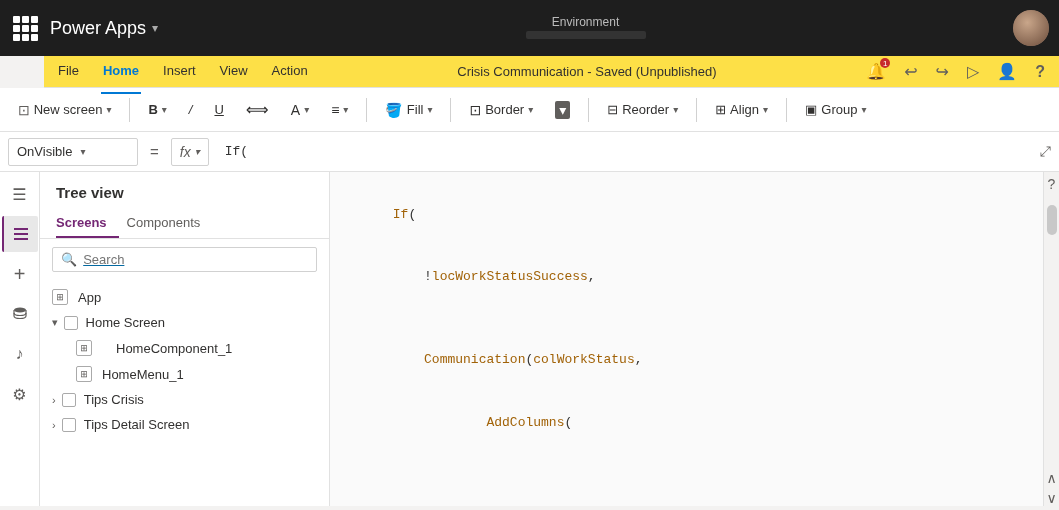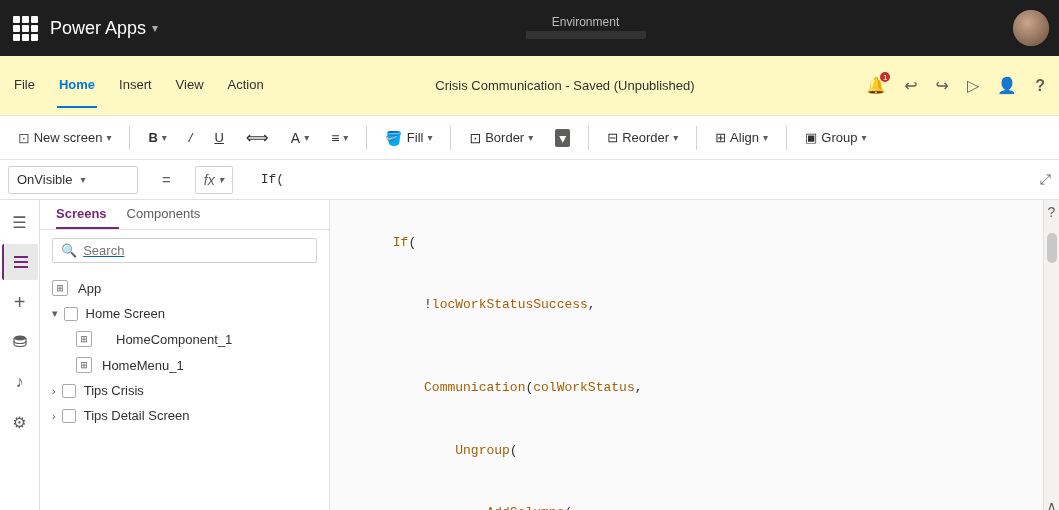--- a/index.html
+++ b/index.html
@@ -26,23 +26,24 @@
       overflow: hidden;
     }
     .avatar-img {
       width: 36px; height: 36px; border-radius: 50%;
       background: radial-gradient(circle at 40% 35%, #c9a68a, #6b4c3b);
     }
 
     
     .menu-bar {
       display: flex; align-items: center;
-      background: #fef9c3; height: 60px;
+      background: #fde047; height: 32px;
       border-bottom: 1px solid #e1e1e1;
       padding: 0 12px;
+      margin-left: 44px;
     }
     .menu-bar-items { display: flex; gap: 20px; align-items: center; margin-right: auto; }
     .menu-item {
       font-size: 13px; color: #323130; cursor: pointer; padding: 0 2px; height: 44px;
       display: flex; align-items: center; border-bottom: 2px solid transparent;
     }
     .menu-item.active { color: #0078d4; border-bottom: 2px solid #0078d4; font-weight: 600; }
     .menu-bar-center {
       flex: 1; text-align: center; font-size: 13px; color: #323130;
     }
@@ -59,21 +60,21 @@
       background: #c72b2b; color: #fff; font-size: 8px;
       width: 10px; height: 10px; border-radius: 50%;
       display: flex; align-items: center; justify-content: center;
     }
 
     
     .formula-bar {
       display: flex; align-items: center;
       background: #fff; height: 40px;
       border-bottom: 1px solid #e1e1e1;
-      padding: 0 8px; gap: 20px;
+      padding: 0 8px; gap: 8px;
     }
     .formula-dropdown {
       display: flex; align-items: center;
       border: 1px solid #d1d1d1; border-radius: 2px;
       padding: 0 8px; height: 28px; min-width: 130px; cursor: pointer;
       font-size: 13px; color: #323130; background: #fff;
     }
     .formula-dropdown-chevron { margin-left: 8px; font-size: 10px; color: #605e5c; }
     .formula-equals { color: #605e5c; font-size: 15px; padding: 0 4px; }
     .formula-fx {
@@ -327,20 +328,21 @@
         <ellipse cx="8" cy="4" rx="6" ry="2.5" fill="#605e5c"></ellipse>
         <path d="M2 4v3c0 1.38 2.69 2.5 6 2.5s6-1.12 6-2.5V4" fill="none" stroke="#605e5c" stroke-width="1.2"></path>
         <path d="M2 7v3c0 1.38 2.69 2.5 6 2.5s6-1.12 6-2.5V7" fill="none" stroke="#605e5c" stroke-width="1.2"></path>
       </svg>
     </button>
     <button class="sidebar-icon-btn">♪</button>
     <button class="sidebar-icon-btn">⚙</button>
   </div>
 
   <div class="tree-panel">
+    <div class="tree-panel-header">Tree view</div>
     <div class="tree-tabs">
       <div class="tree-tab active">Screens</div>
       <div class="tree-tab">Components</div>
     </div>
     <div class="tree-search">
       <span class="tree-search-icon">🔍</span>
       <input type="text" placeholder="Search" style="border: none; outline: none; font-size: 13px; width: 100%;">
     </div>
     <div class="tree-items">
 
@@ -382,23 +384,20 @@
   <div class="code-area">
     <div class="code-line">
       <span class="c-func">If</span><span class="c-default">(</span>
     </div>
     <div class="code-line">
       <span class="c-default">    !</span><span class="c-func">locWorkStatusSuccess</span><span class="c-default">,</span>
     </div>
     <div class="code-line">&nbsp;</div>
     <div class="code-line">
       <span class="c-default">    </span><span class="c-func">Communication</span><span class="c-default">(</span><span class="c-func">colWorkStatus</span><span class="c-default">,</span>
-    </div>
-    <div class="code-line">
-      <span class="c-default">        </span><span class="c-func">Ungroup</span><span class="c-default">(</span>
     </div>
     <div class="code-line">
       <span class="c-default">            </span><span class="c-func">AddColumns</span><span class="c-default">(</span>
     </div>
 
   </div>
 
   <div class="right-panel">
     <span class="right-icon">?</span>
     <div style="flex:1;width:10px;margin:4px 0;position:relative;">

